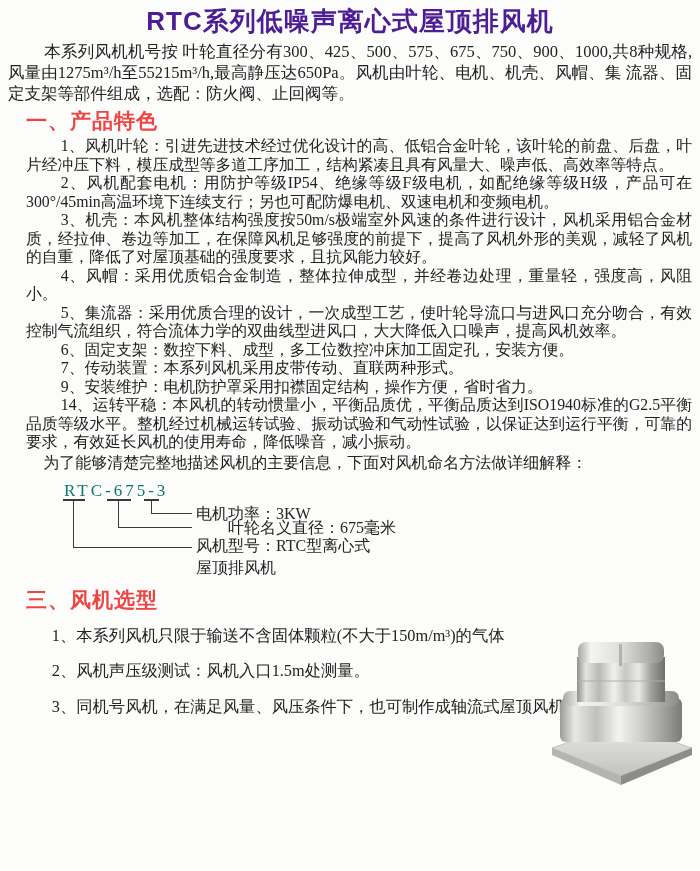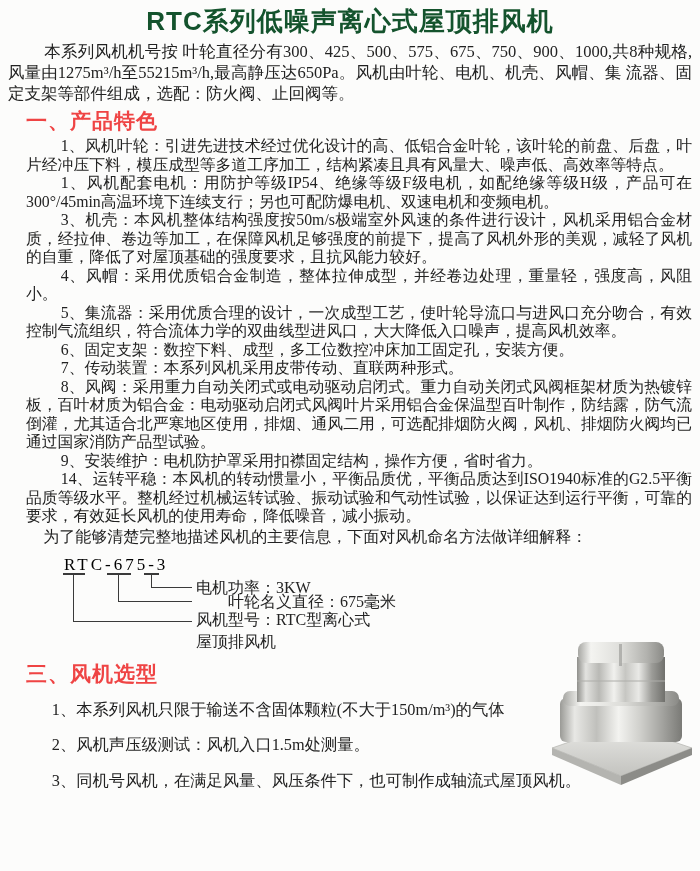--- a/index.html
+++ b/index.html
@@ -12,21 +12,21 @@
   }
   .page{position:relative;width:700px;height:871px;overflow:hidden;background:#fcfcfb;}
 
   .title{
     margin:4px 0 2px 0;
     text-align:center;
     font-family:"Liberation Sans","DejaVu Sans",sans-serif;
     font-weight:bold;
     font-size:26px;
     letter-spacing:1px;
-    color:#14532d;
+    color:#4c1d95;
   }
 
   .body-text{
     margin:0;
     padding:0 8px;
     font-size:16px;
     line-height:21px;
     text-align:justify;
     text-indent:2.2em;
     color:#222;
@@ -46,21 +46,21 @@
   .note{line-height:18.5px;font-size:15.8px;}
 
   
   .diagram{
     position:relative;
     margin:8px 0 0 60px;
     width:480px;height:102px;
   }
   .model-code{
     position:absolute;left:4px;top:0;
-    font-size:17px;letter-spacing:3px;color:#000000;
+    font-size:17px;letter-spacing:3px;color:#0f766e;
   }
   .tick{position:absolute;height:2px;background:#3a3a3a;top:18px;}
   .tick-rtc{left:3px;width:22px;}
   .tick-675{left:47px;width:24px;}
   .tick-3{left:84px;width:15px;}
   .lshape{position:absolute;border-left:1.5px solid #3a3a3a;border-bottom:1.5px solid #3a3a3a;}
   .l-3{left:91px;top:20px;width:40px;height:12px;}
   .l-675{left:58px;top:20px;width:73px;height:26px;}
   .l-rtc{left:13px;top:20px;width:118px;height:46px;}
   .diagram-label{
@@ -93,27 +93,26 @@
 
 <div class="page">
 
   <h1 class="title">RTC系列低噪声离心式屋顶排风机</h1>
 
   <p class="body-text intro">本系列风机机号按 叶轮直径分有300、425、500、575、675、750、900、1000,共8种规格,风量由1275m³/h至55215m³/h,最高静压达650Pa。风机由叶轮、电机、机壳、风帽、集 流器、固定支架等部件组成，选配：防火阀、止回阀等。</p>
 
   <h2 class="section-heading">一、产品特色</h2>
 
   <p class="body-text feature">1、风机叶轮：引进先进技术经过优化设计的高、低铝合金叶轮，该叶轮的前盘、后盘，叶片经冲压下料，模压成型等多道工序加工，结构紧凑且具有风量大、噪声低、高效率等特点。</p>
-  <p class="body-text feature">1、风机配套电机：用防护等级IP54、绝缘等级F级电机，如配绝缘等级H级，产品可在300°/45min高温环境下连续支行；另也可配防爆电机、双速电机和变频电机。</p>
+  <p class="body-text feature">2、风机配套电机：用防护等级IP54、绝缘等级F级电机，如配绝缘等级H级，产品可在300°/45min高温环境下连续支行；另也可配防爆电机、双速电机和变频电机。</p>
   <p class="body-text feature">3、机壳：本风机整体结构强度按50m/s极端室外风速的条件进行设计，风机采用铝合金材质，经拉伸、卷边等加工，在保障风机足够强度的前提下，提高了风机外形的美观，减轻了风机的自重，降低了对屋顶基础的强度要求，且抗风能力较好。</p>
   <p class="body-text feature">4、风帽：采用优质铝合金制造，整体拉伸成型，并经卷边处理，重量轻，强度高，风阻小。</p>
   <p class="body-text feature">5、集流器：采用优质合理的设计，一次成型工艺，使叶轮导流口与进风口充分吻合，有效控制气流组织，符合流体力学的双曲线型进风口，大大降低入口噪声，提高风机效率。</p>
   <p class="body-text feature">6、固定支架：数控下料、成型，多工位数控冲床加工固定孔，安装方便。</p>
   <p class="body-text feature">7、传动装置：本系列风机采用皮带传动、直联两种形式。</p>
-  <p class="body-text feature">8、风阀：采用重力自动关闭式或电动驱动启闭式。重力自动关闭式风阀框架材质为热镀锌板，百叶材质为铝合金：电动驱动启闭式风阀叶片采用铝合金保温型百叶制作，防结露，防气流倒灌，尤其适合北严寒地区使用，排烟、通风二用，可选配排烟防火阀，风机、排烟防火阀均已通过国家消防产品型试验。</p>
   <p class="body-text feature">9、安装维护：电机防护罩采用扣襟固定结构，操作方便，省时省力。</p>
   <p class="body-text feature">14、运转平稳：本风机的转动惯量小，平衡品质优，平衡品质达到ISO1940标准的G2.5平衡品质等级水平。整机经过机械运转试验、振动试验和气动性试验，以保证达到运行平衡，可靠的要求，有效延长风机的使用寿命，降低噪音，减小振动。</p>
 
 
   <p class="body-text">为了能够清楚完整地描述风机的主要信息，下面对风机命名方法做详细解释：</p>
 
   <div class="diagram">
     <div class="model-code">RTC-675-3</div>
     <div class="tick tick-rtc"></div>
     <div class="tick tick-675"></div>

